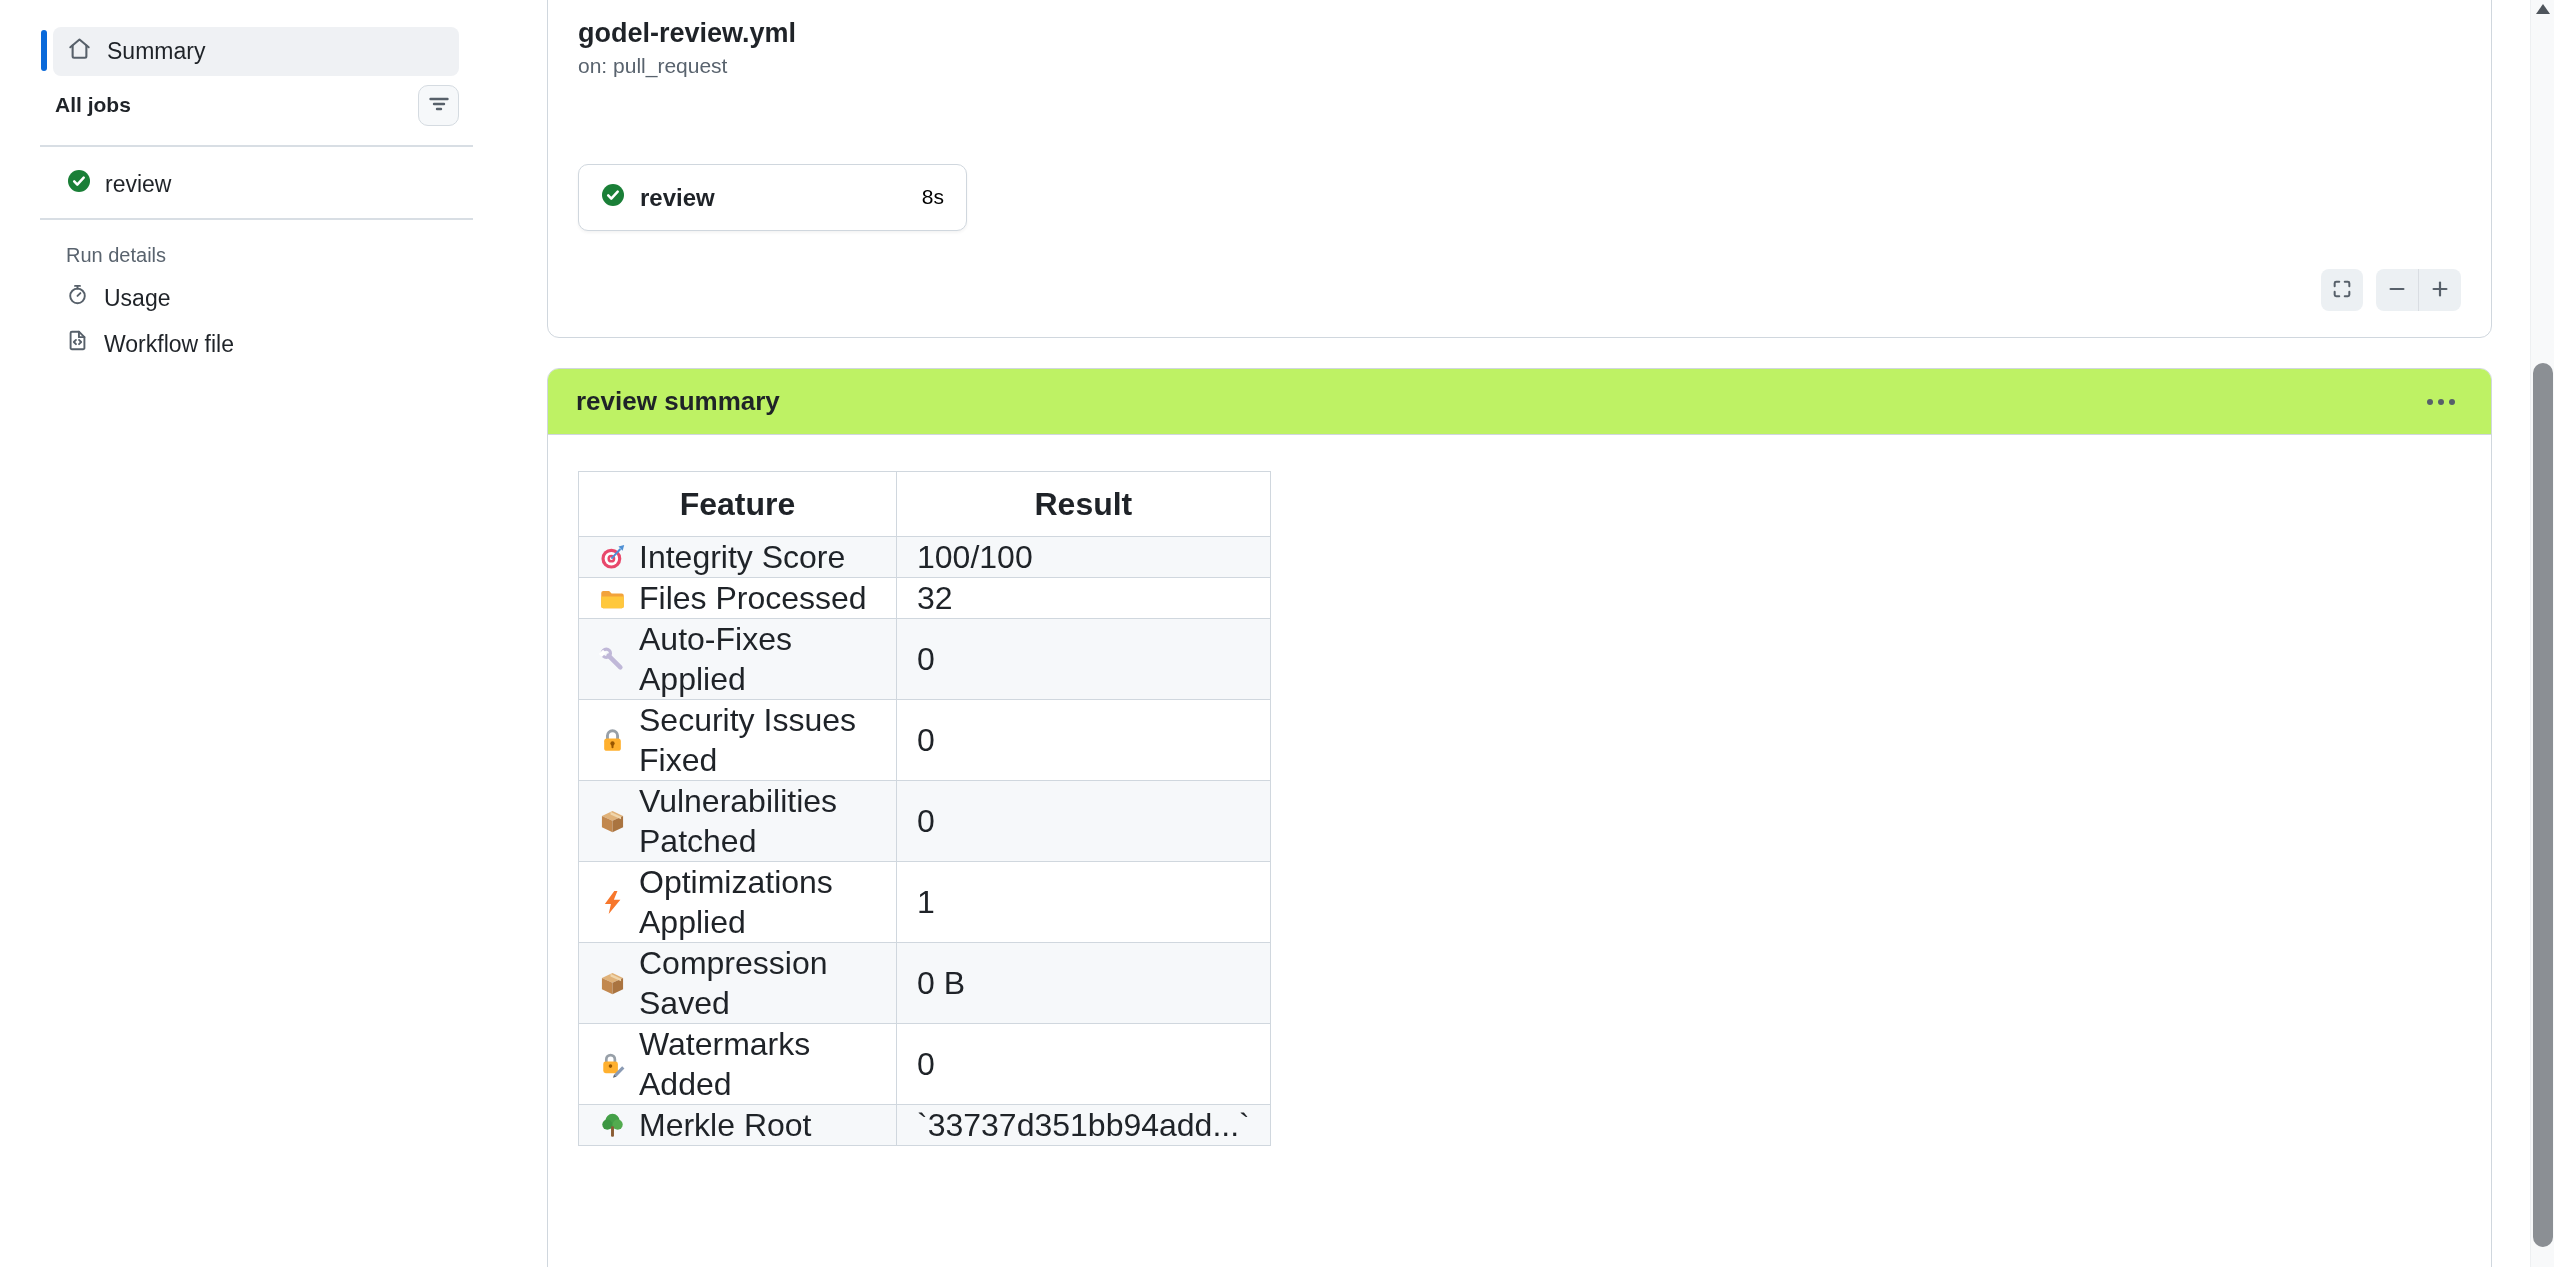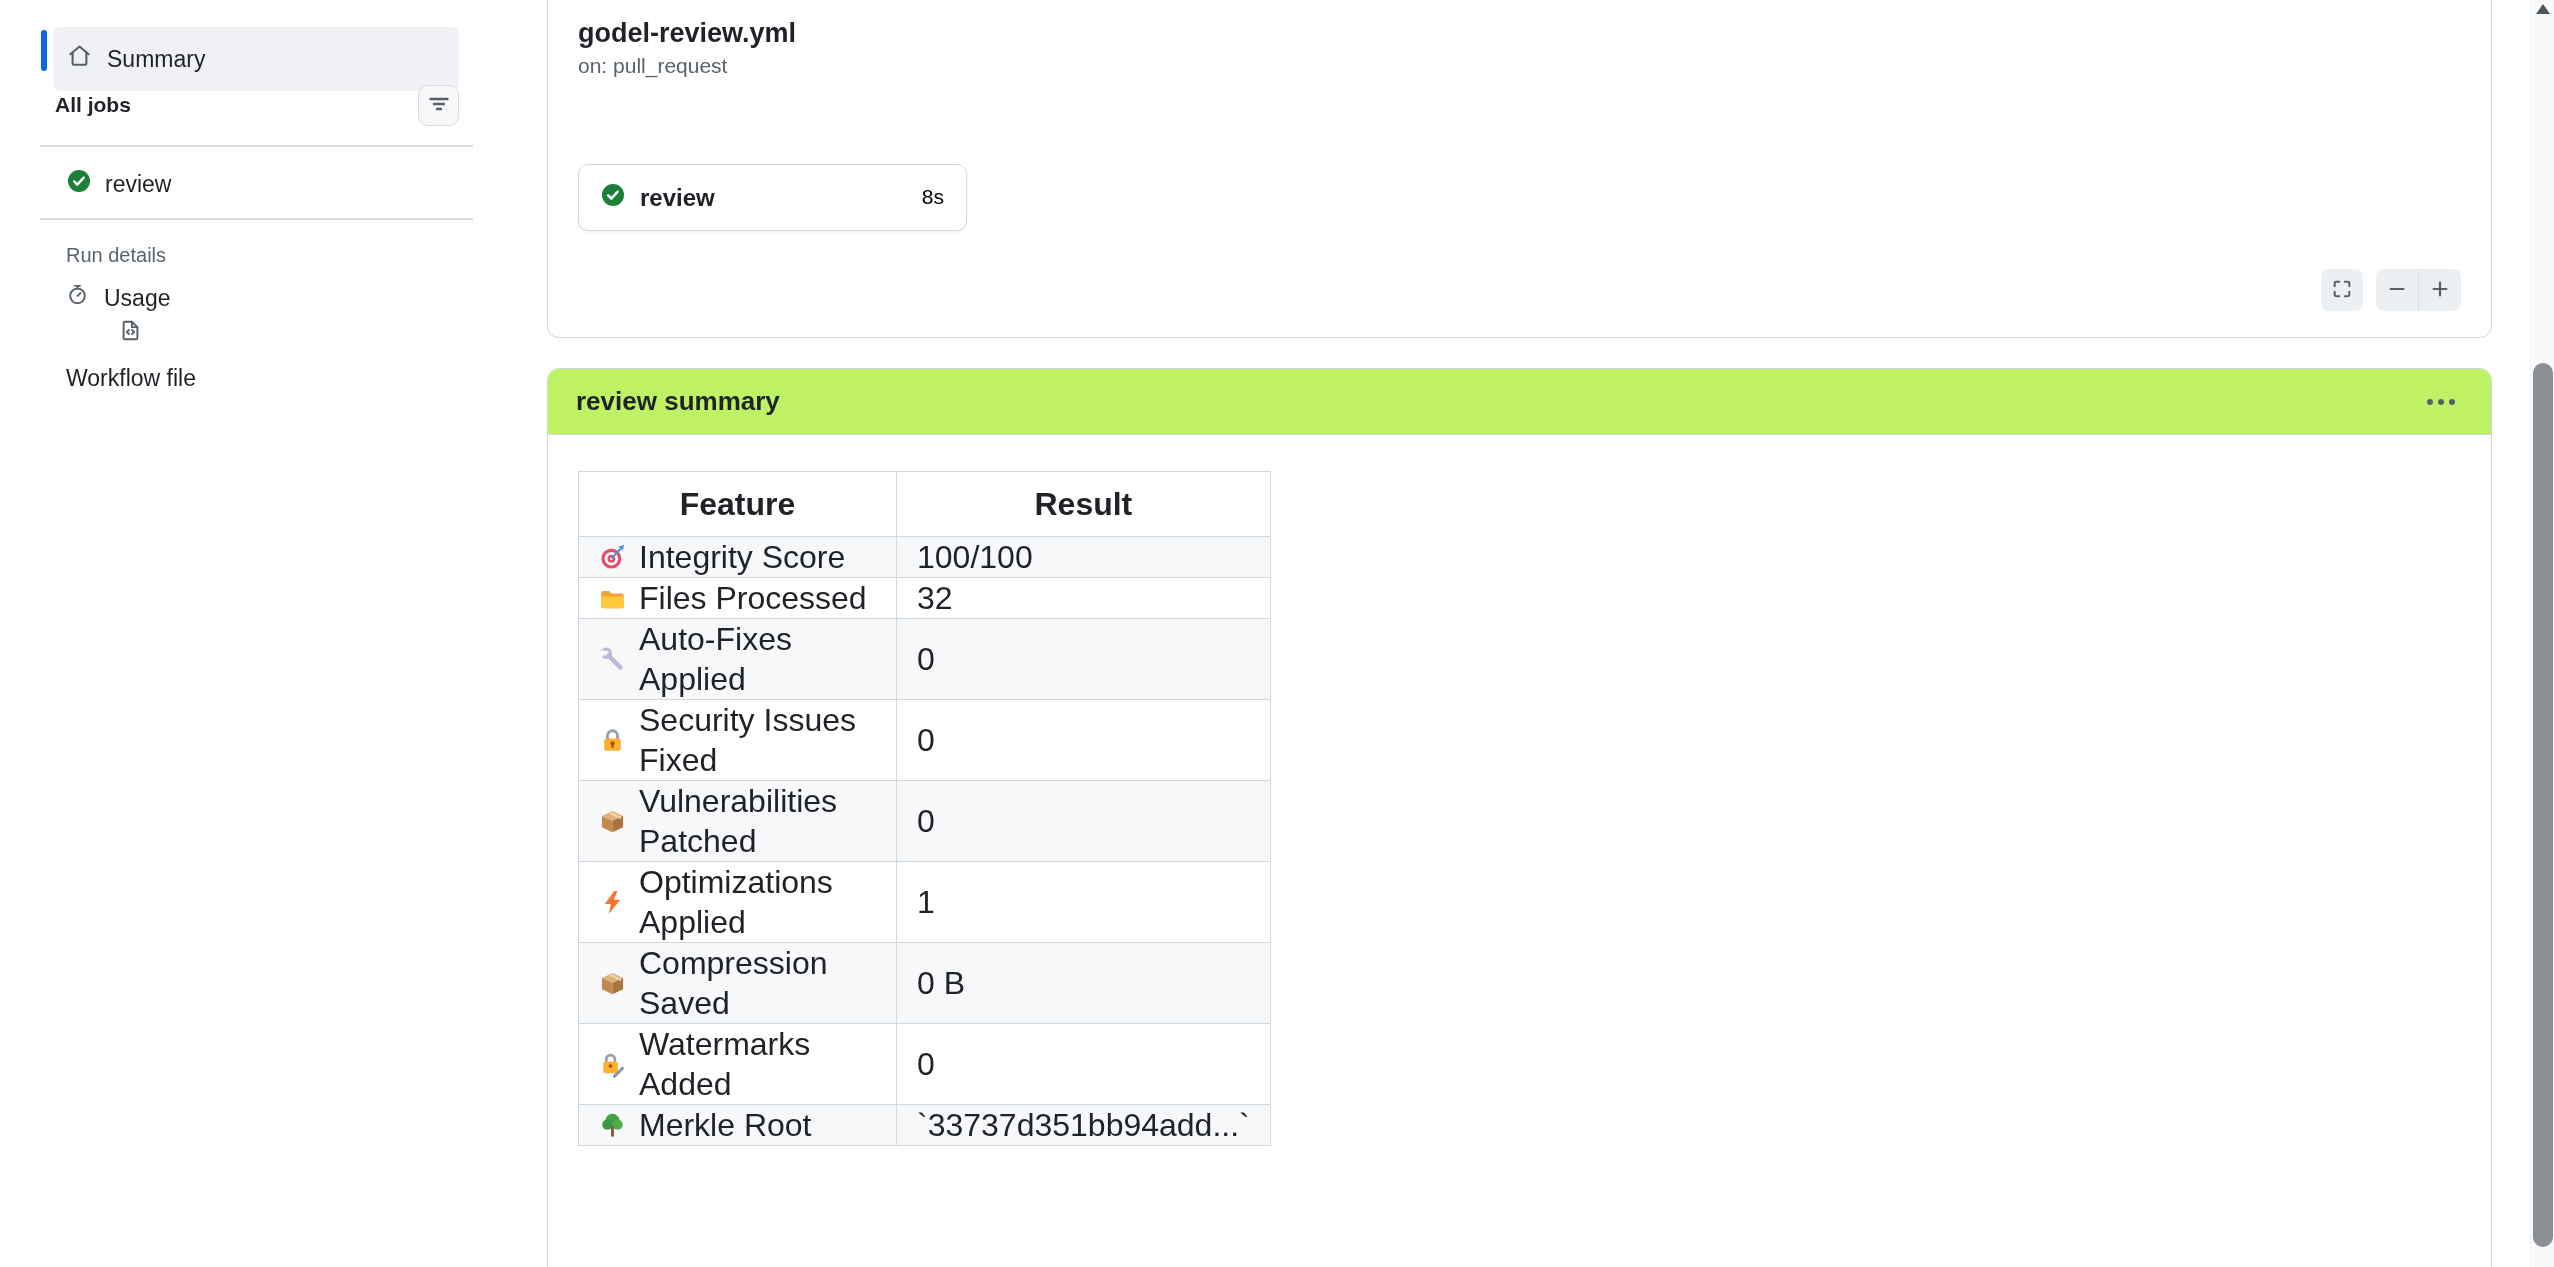--- a/index.html
+++ b/index.html
@@ -14,21 +14,21 @@
   }
   .page { position:absolute; inset:0; background:#fff; }
 
   
   .window-edge { position:absolute; left:3px; top:0; width:4px; height:100%; background:#e9ebed; }
 
   
   .sidebar { position:absolute; left:0; top:0; width:510px; height:100%; background:#fff; }
   .accent-bar { position:absolute; left:41px; top:30px; width:6px; height:41px; border-radius:3px; background:#0969da; }
   .nav-summary {
-    position:absolute; left:53px; top:27px; width:406px; height:64px;
+    position:absolute; left:53px; top:27px; width:406px; height:49px;
     background:#eff1f4; border-radius:8px;
     display:flex; align-items:center; gap:15px; padding-left:14px;
     font-size:23px; font-weight:500; cursor:pointer;
   }
   .alljobs-row {
     position:absolute; left:55px; top:85px; width:404px; height:41px;
     display:flex; align-items:center; justify-content:space-between;
   }
   .alljobs-label { font-size:21px; font-weight:700; }
   .filter-btn {
@@ -38,21 +38,21 @@
   .side-divider { position:absolute; left:40px; width:433px; height:1.5px; background:#d8dee4; }
   .divider-1 { top:145px; } .divider-2 { top:218px; }
   .nav-job {
     position:absolute; left:53px; top:159px; width:406px; height:50px;
     display:flex; align-items:center; gap:14px; padding-left:14px;
     font-size:23px; cursor:pointer; border-radius:8px;
   }
   .run-details-label { position:absolute; left:66px; top:243px; font-size:20px; color:#59636e; }
   .nav-small { position:absolute; left:66px; display:flex; align-items:center; gap:15px; font-size:23px; cursor:pointer; }
   .nav-usage { top:283px; }
-  .nav-workflow { top:319px;flex-direction:column; }
+  .nav-workflow { top:329px; }
 
   
   .graph-card {
     position:absolute; left:547px; top:-12px; width:1945px; height:350px;
     background:#fff; border:1.5px solid #d0d7de; border-radius:12px;
   }
   .wf-title { position:absolute; left:30px; top:28px; font-size:27px; font-weight:700; }
   .wf-trigger { position:absolute; left:30px; top:64px; font-size:21px; color:#59636e; }
   .job-card {
     position:absolute; left:30px; top:175px; width:389px; height:67px;

